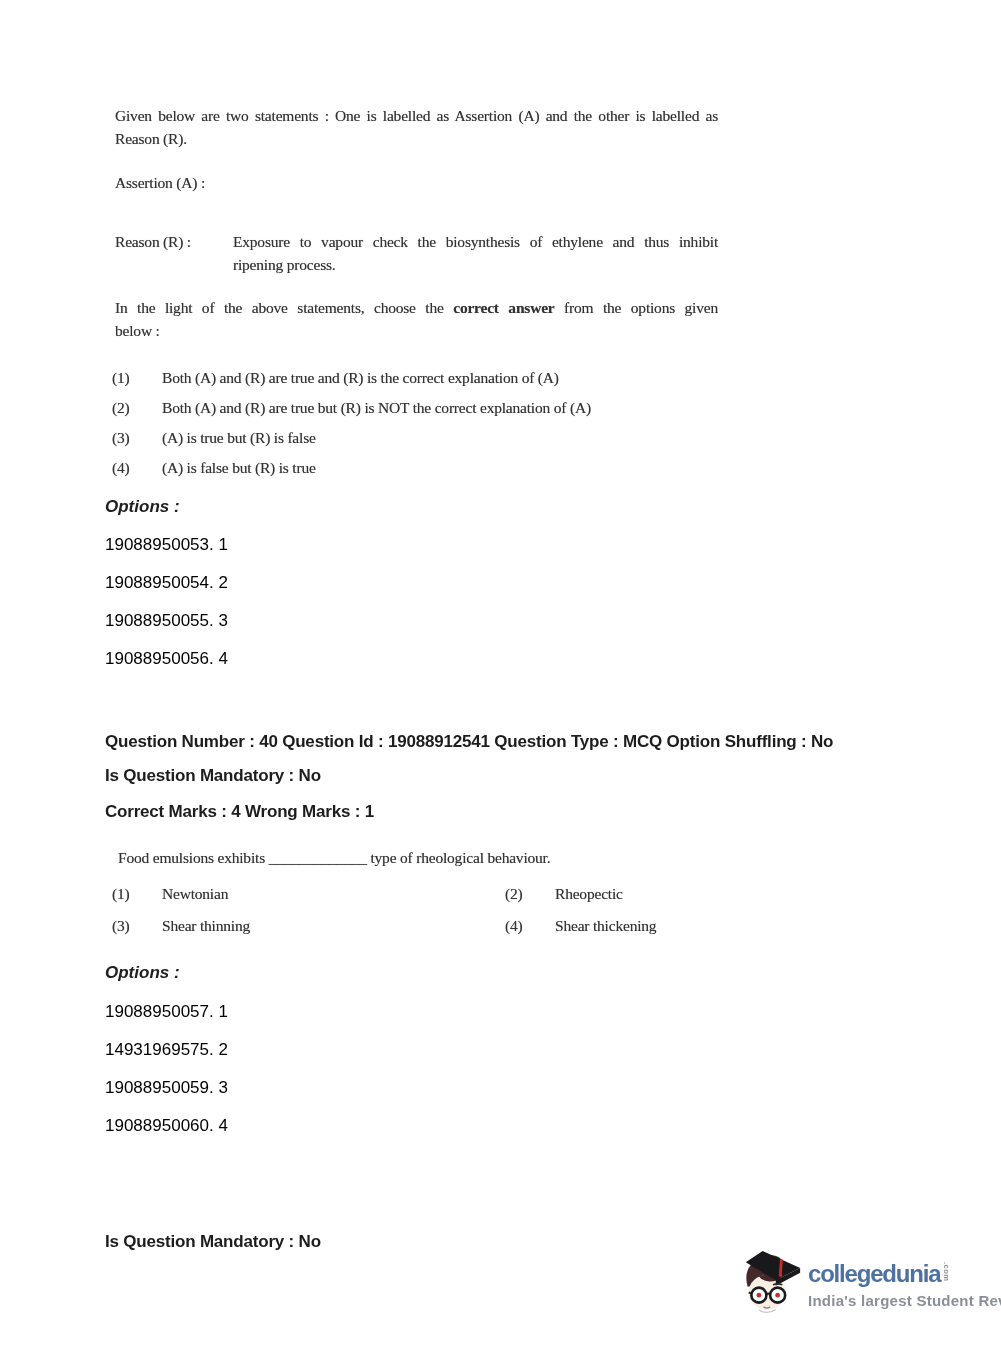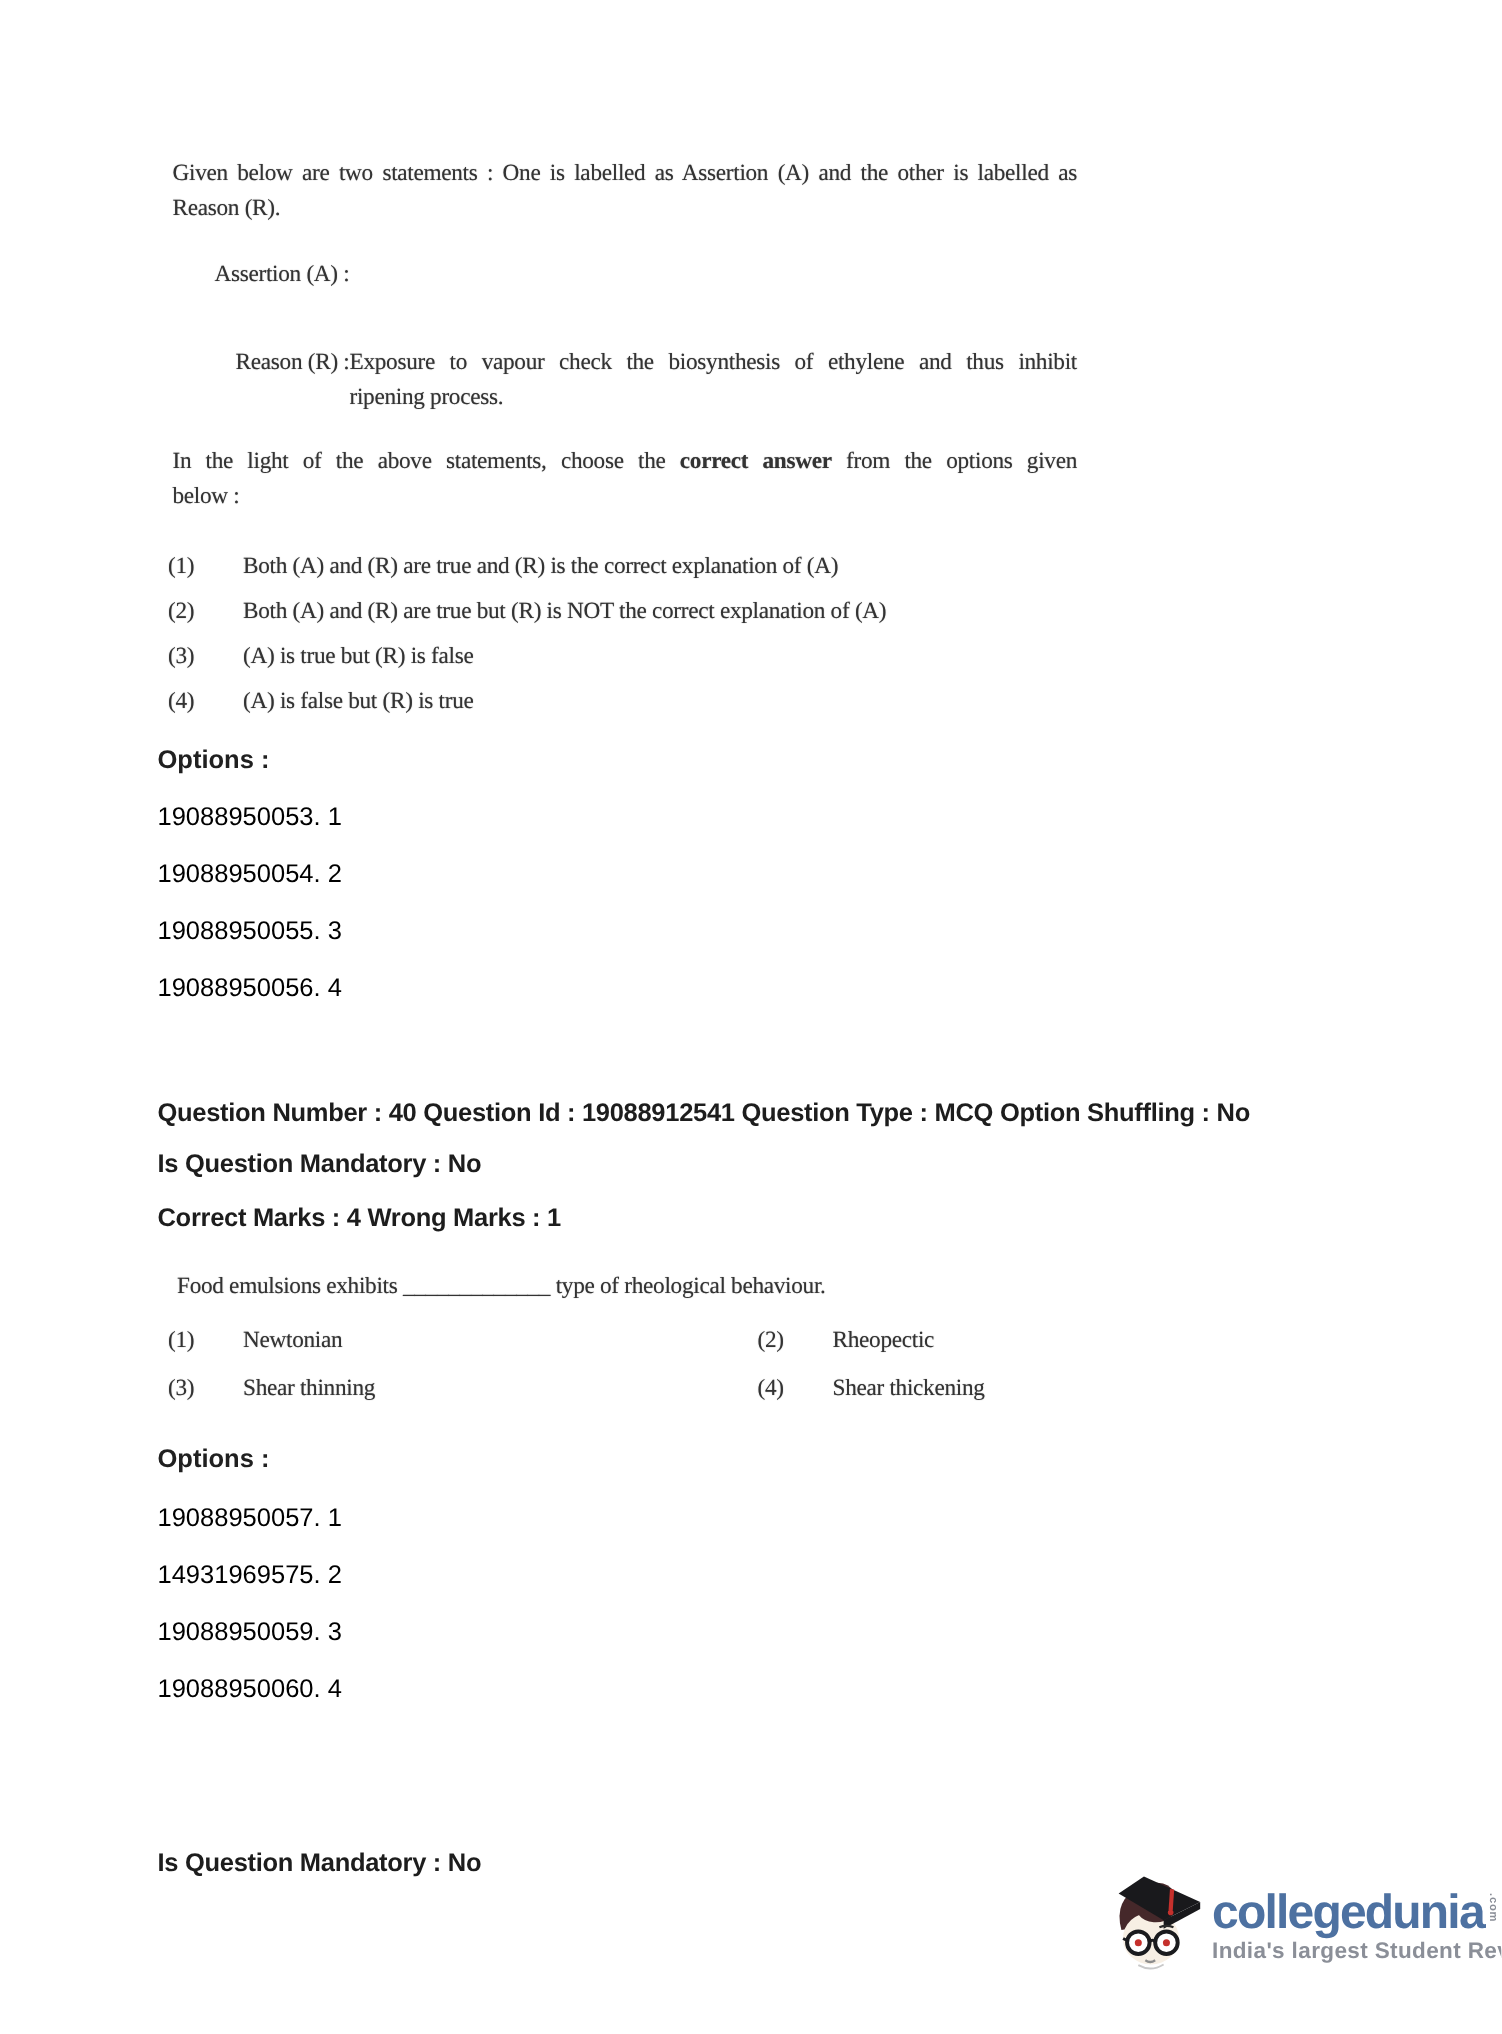--- a/index.html
+++ b/index.html
@@ -16,46 +16,46 @@
   .scan {
     font-family:"Liberation Serif", serif;
     font-size:15.5px; line-height:23px;
     color:#333333; letter-spacing:-0.2px;
     text-shadow:0 0 0.7px rgba(50,50,50,0.55);
   }
   .jl { text-align:justify; text-align-last:justify; }
   .b { font-weight:bold; }
 
   .label-col { display:flex; }
-  .label-col .lbl { width:118px; flex:0 0 118px;text-align:right; }
+  .label-col .lbl { width:118px; flex:0 0 118px; }
   .label-col .txt { flex:1; }
 
   .choice-row { display:flex; line-height:23px; margin-bottom:7px; }
   .choice-row .num { width:50px; flex:0 0 50px; }
   .choice-row .txt { flex:1; }
 
   
-  .opt-label { font-size:17px; font-weight:bold; color:#202020; }
+  .opt-label { font-size:17px; font-weight:bold; color:#202020;font-style:italic; }
   .opt-id { font-size:17px; color:#000000; line-height:22px; margin-bottom:16px; }
   .meta-line {
     font-size:17px; font-weight:bold; color:#1d1d1d;
     letter-spacing:-0.2px; line-height:24px; white-space:nowrap;
   }
 
   
   .grid-choices { display:grid; grid-template-columns:393px auto; width:620px; }
   .grid-choices .cell { display:flex; line-height:23px; margin-bottom:9px; }
   .grid-choices .num { width:50px; flex:0 0 50px; }
 
   
   .logo { display:flex; align-items:flex-start; }
   .logo-text { margin-left:6px; padding-top:12px; }
   .brand-row { display:flex; align-items:flex-start; }
   .brand {
-    font-size:32px; font-weight:bold; color:#4d71a1;
+    font-size:24px; font-weight:bold; color:#4d71a1;
     letter-spacing:-1.2px; line-height:30px;
   }
   .brand-domain {
     writing-mode:vertical-rl; font-size:7.5px; font-weight:bold;
     color:#8b8f98; margin-left:2px; margin-top:3px; letter-spacing:0.5px;
   }
   .tagline {
     font-size:15px; font-weight:bold; color:#8b8f98;
     letter-spacing:0.25px; margin-top:3px; white-space:nowrap;
   }

